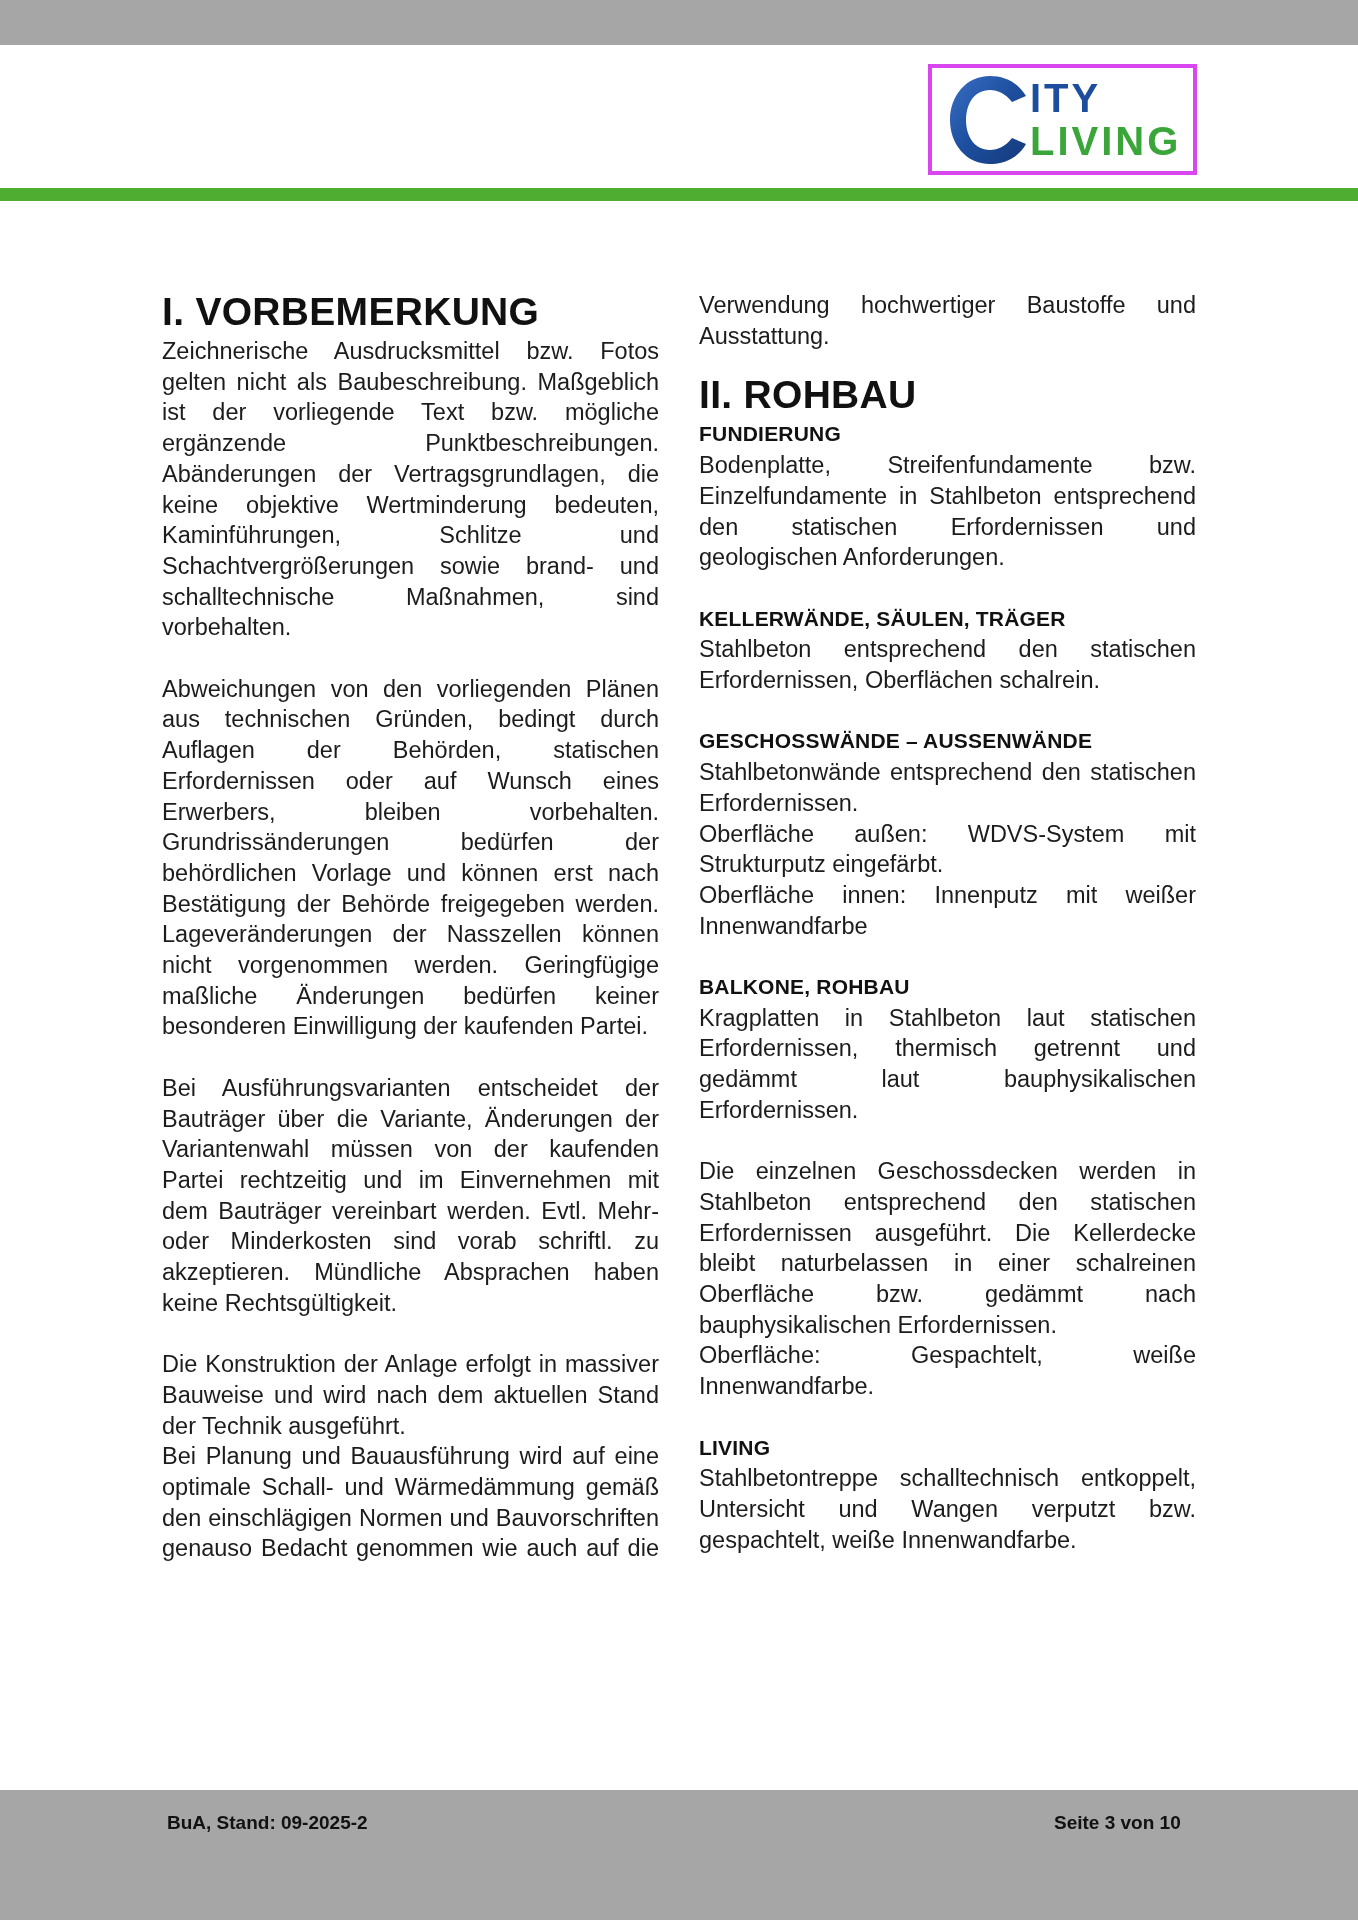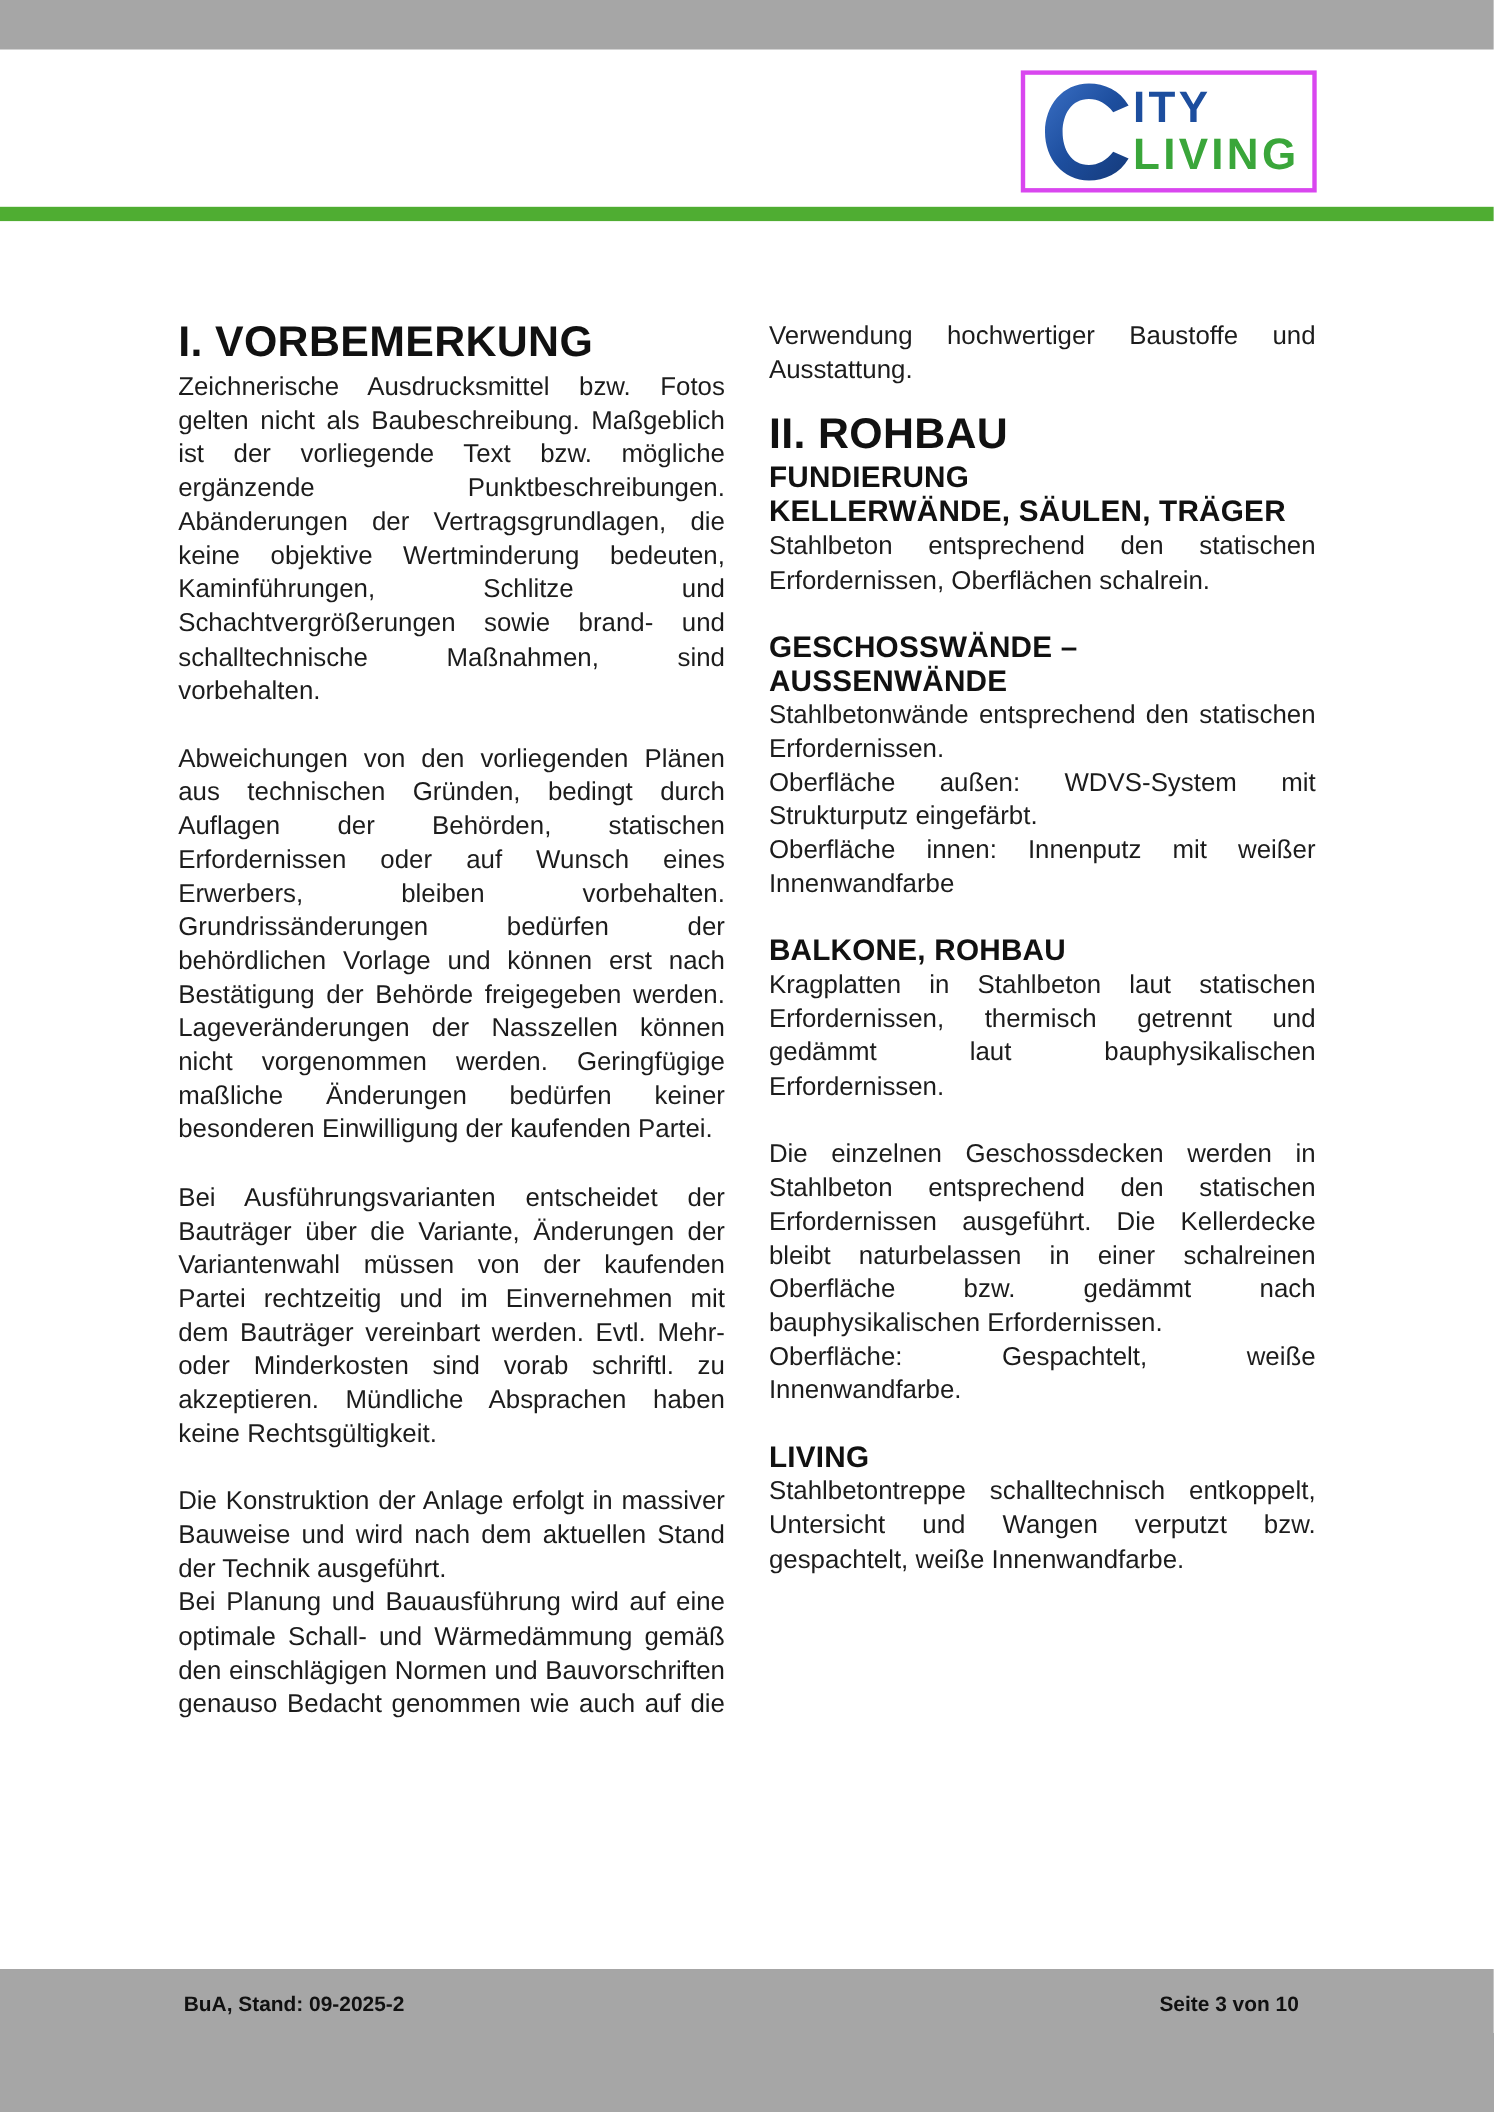--- a/index.html
+++ b/index.html
@@ -12,21 +12,21 @@
     .logo { position: absolute; left: 928px; top: 64px; width: 269px; height: 111px; border: 4px solid #d946ef; background: #fff; }
     .logo .c-letter { position: absolute; left: 14px; top: 6px; width: 84px; height: 92px; }
     .logo .ity { position: absolute; left: 98px; top: 10px; font-weight: 700; font-size: 40px; line-height: 40px; color: #1d4e9e; letter-spacing: 3px; font-family: "Liberation Sans", sans-serif; }
     .logo .living { position: absolute; left: 98px; top: 53px; font-weight: 700; font-size: 40px; line-height: 40px; color: #3aa63a; letter-spacing: 3px; font-family: "Liberation Sans", sans-serif; }
 
     .col { position: absolute; top: 288px; text-align: justify; font-size: 23.5px; line-height: 30.7px; color: #1c1c1c; }
     .col-left { left: 162px; width: 497px; }
     .col-right { left: 699px; width: 497px; top: 290px; }
 
     .h1 { font-weight: 700; font-size: 39px; line-height: 48px; color: #111; text-align: left; margin-bottom: 0; letter-spacing: 0.3px; }
-    .h2 { font-weight: 700; font-size: 27px; line-height: 30.7px; color: #111; text-align: left; letter-spacing: 0.2px; }
+    .h2 { font-weight: 700; font-size: 21px; line-height: 30.7px; color: #111; text-align: left; letter-spacing: 0.2px; }
     .p { margin-bottom: 30.7px; }
     .p.last { margin-bottom: 0; }
     .line-last-justify { text-align-last: justify; }
     .rohbau-gap { height: 20px; }
 
     .footer { position: absolute; left: 0; top: 1790px; width: 1358px; height: 130px; background: #a6a6a6; text-align: right; }
     .footer .left { position: absolute; left: 167px; top: 22px; font-weight: 700; font-size: 19px; color: #111; }
     .footer .right { position: absolute; left: 1054px; top: 22px; font-weight: 700; font-size: 19px; color: #111; }
   </style>
 </head>
@@ -59,20 +59,21 @@
   <div>Die Konstruktion der Anlage erfolgt in massiver Bauweise und wird nach dem aktuellen Stand der Technik ausgeführt.</div>
   <div class="line-last-justify">Bei Planung und Bauausführung wird auf eine optimale Schall- und Wärmedämmung gemäß den einschlägigen Normen und Bauvorschriften genauso Bedacht genommen wie auch auf die</div>
 </div>
 
 <div class="col col-right">
   <div>Verwendung hochwertiger Baustoffe und Ausstattung.</div>
   <div class="rohbau-gap"></div>
   <div class="h1">II. ROHBAU</div>
 
   <div class="h2">FUNDIERUNG</div>
+  <div class="p">Bodenplatte, Streifenfundamente bzw. Einzelfundamente in Stahlbeton entsprechend den statischen Erfordernissen und geologischen Anforderungen.</div>
 
   <div class="h2">KELLERWÄNDE, SÄULEN, TRÄGER</div>
   <div class="p">Stahlbeton entsprechend den statischen Erfordernissen, Oberflächen schalrein.</div>
 
   <div class="h2">GESCHOSSWÄNDE – AUSSENWÄNDE</div>
   <div>Stahlbetonwände entsprechend den statischen Erfordernissen.</div>
   <div>Oberfläche außen: WDVS-System mit Strukturputz eingefärbt.</div>
   <div class="p">Oberfläche innen: Innenputz mit weißer Innenwandfarbe</div>
 
   <div class="h2">BALKONE, ROHBAU</div>

